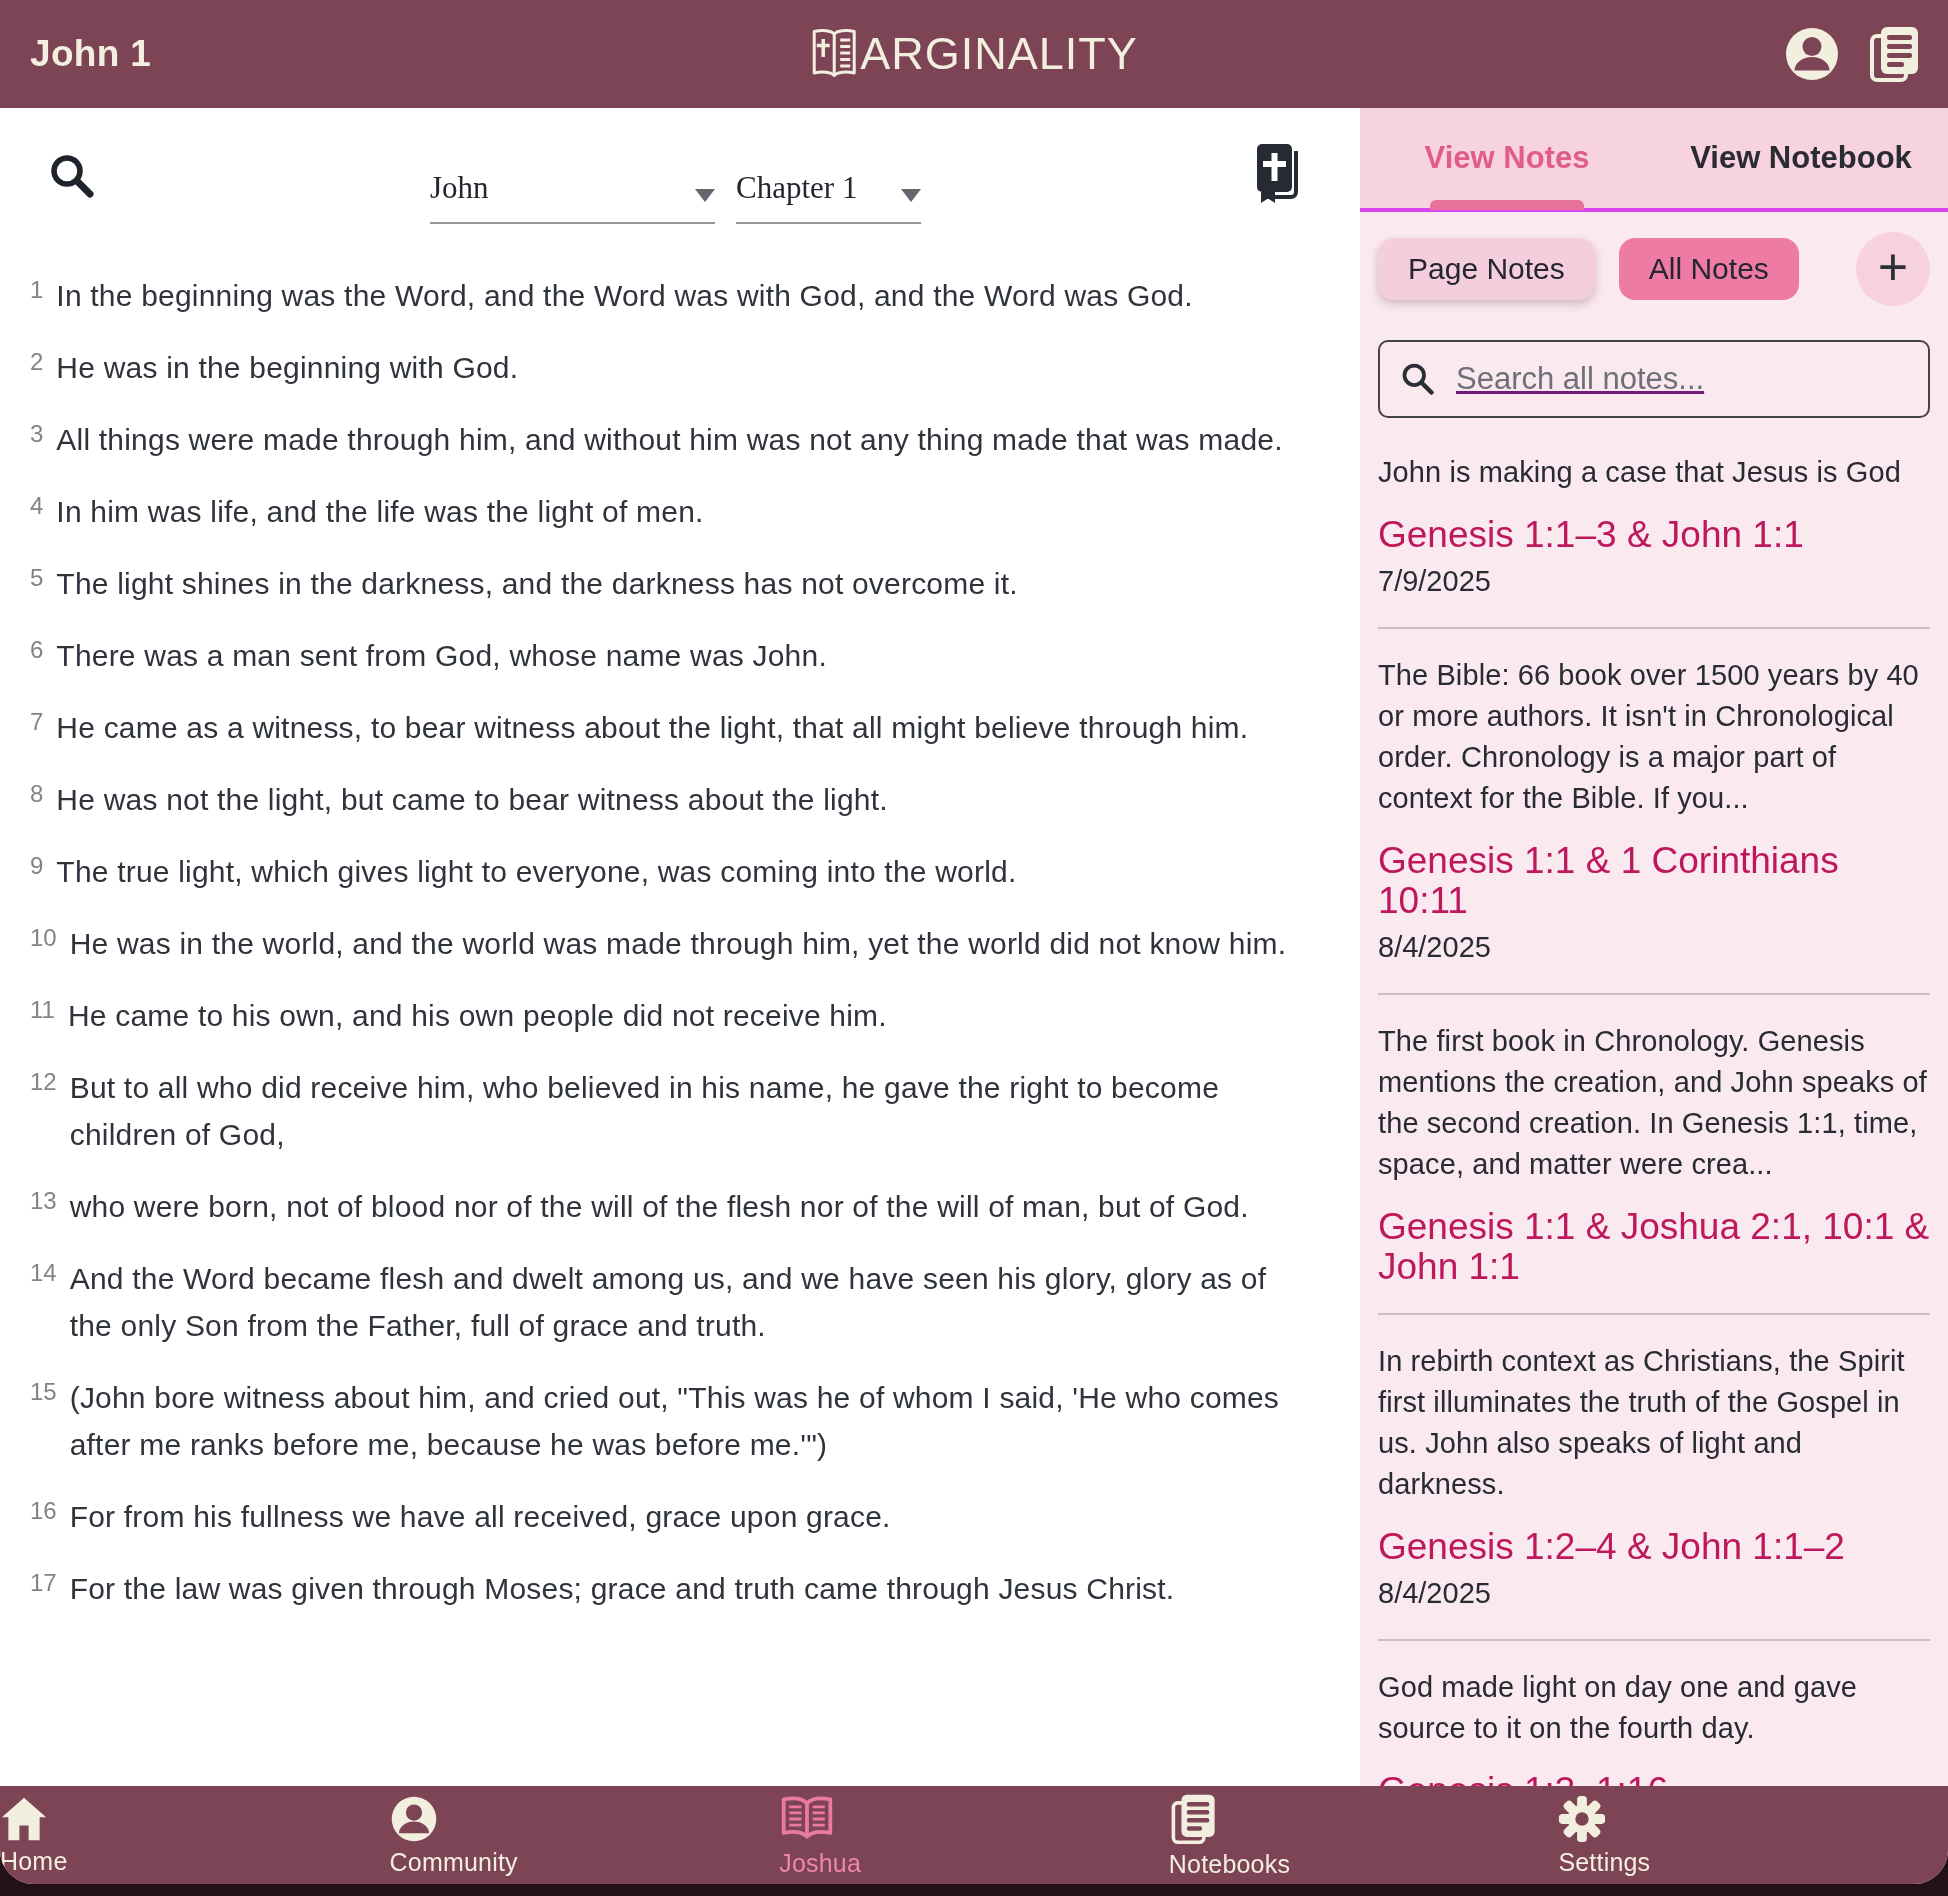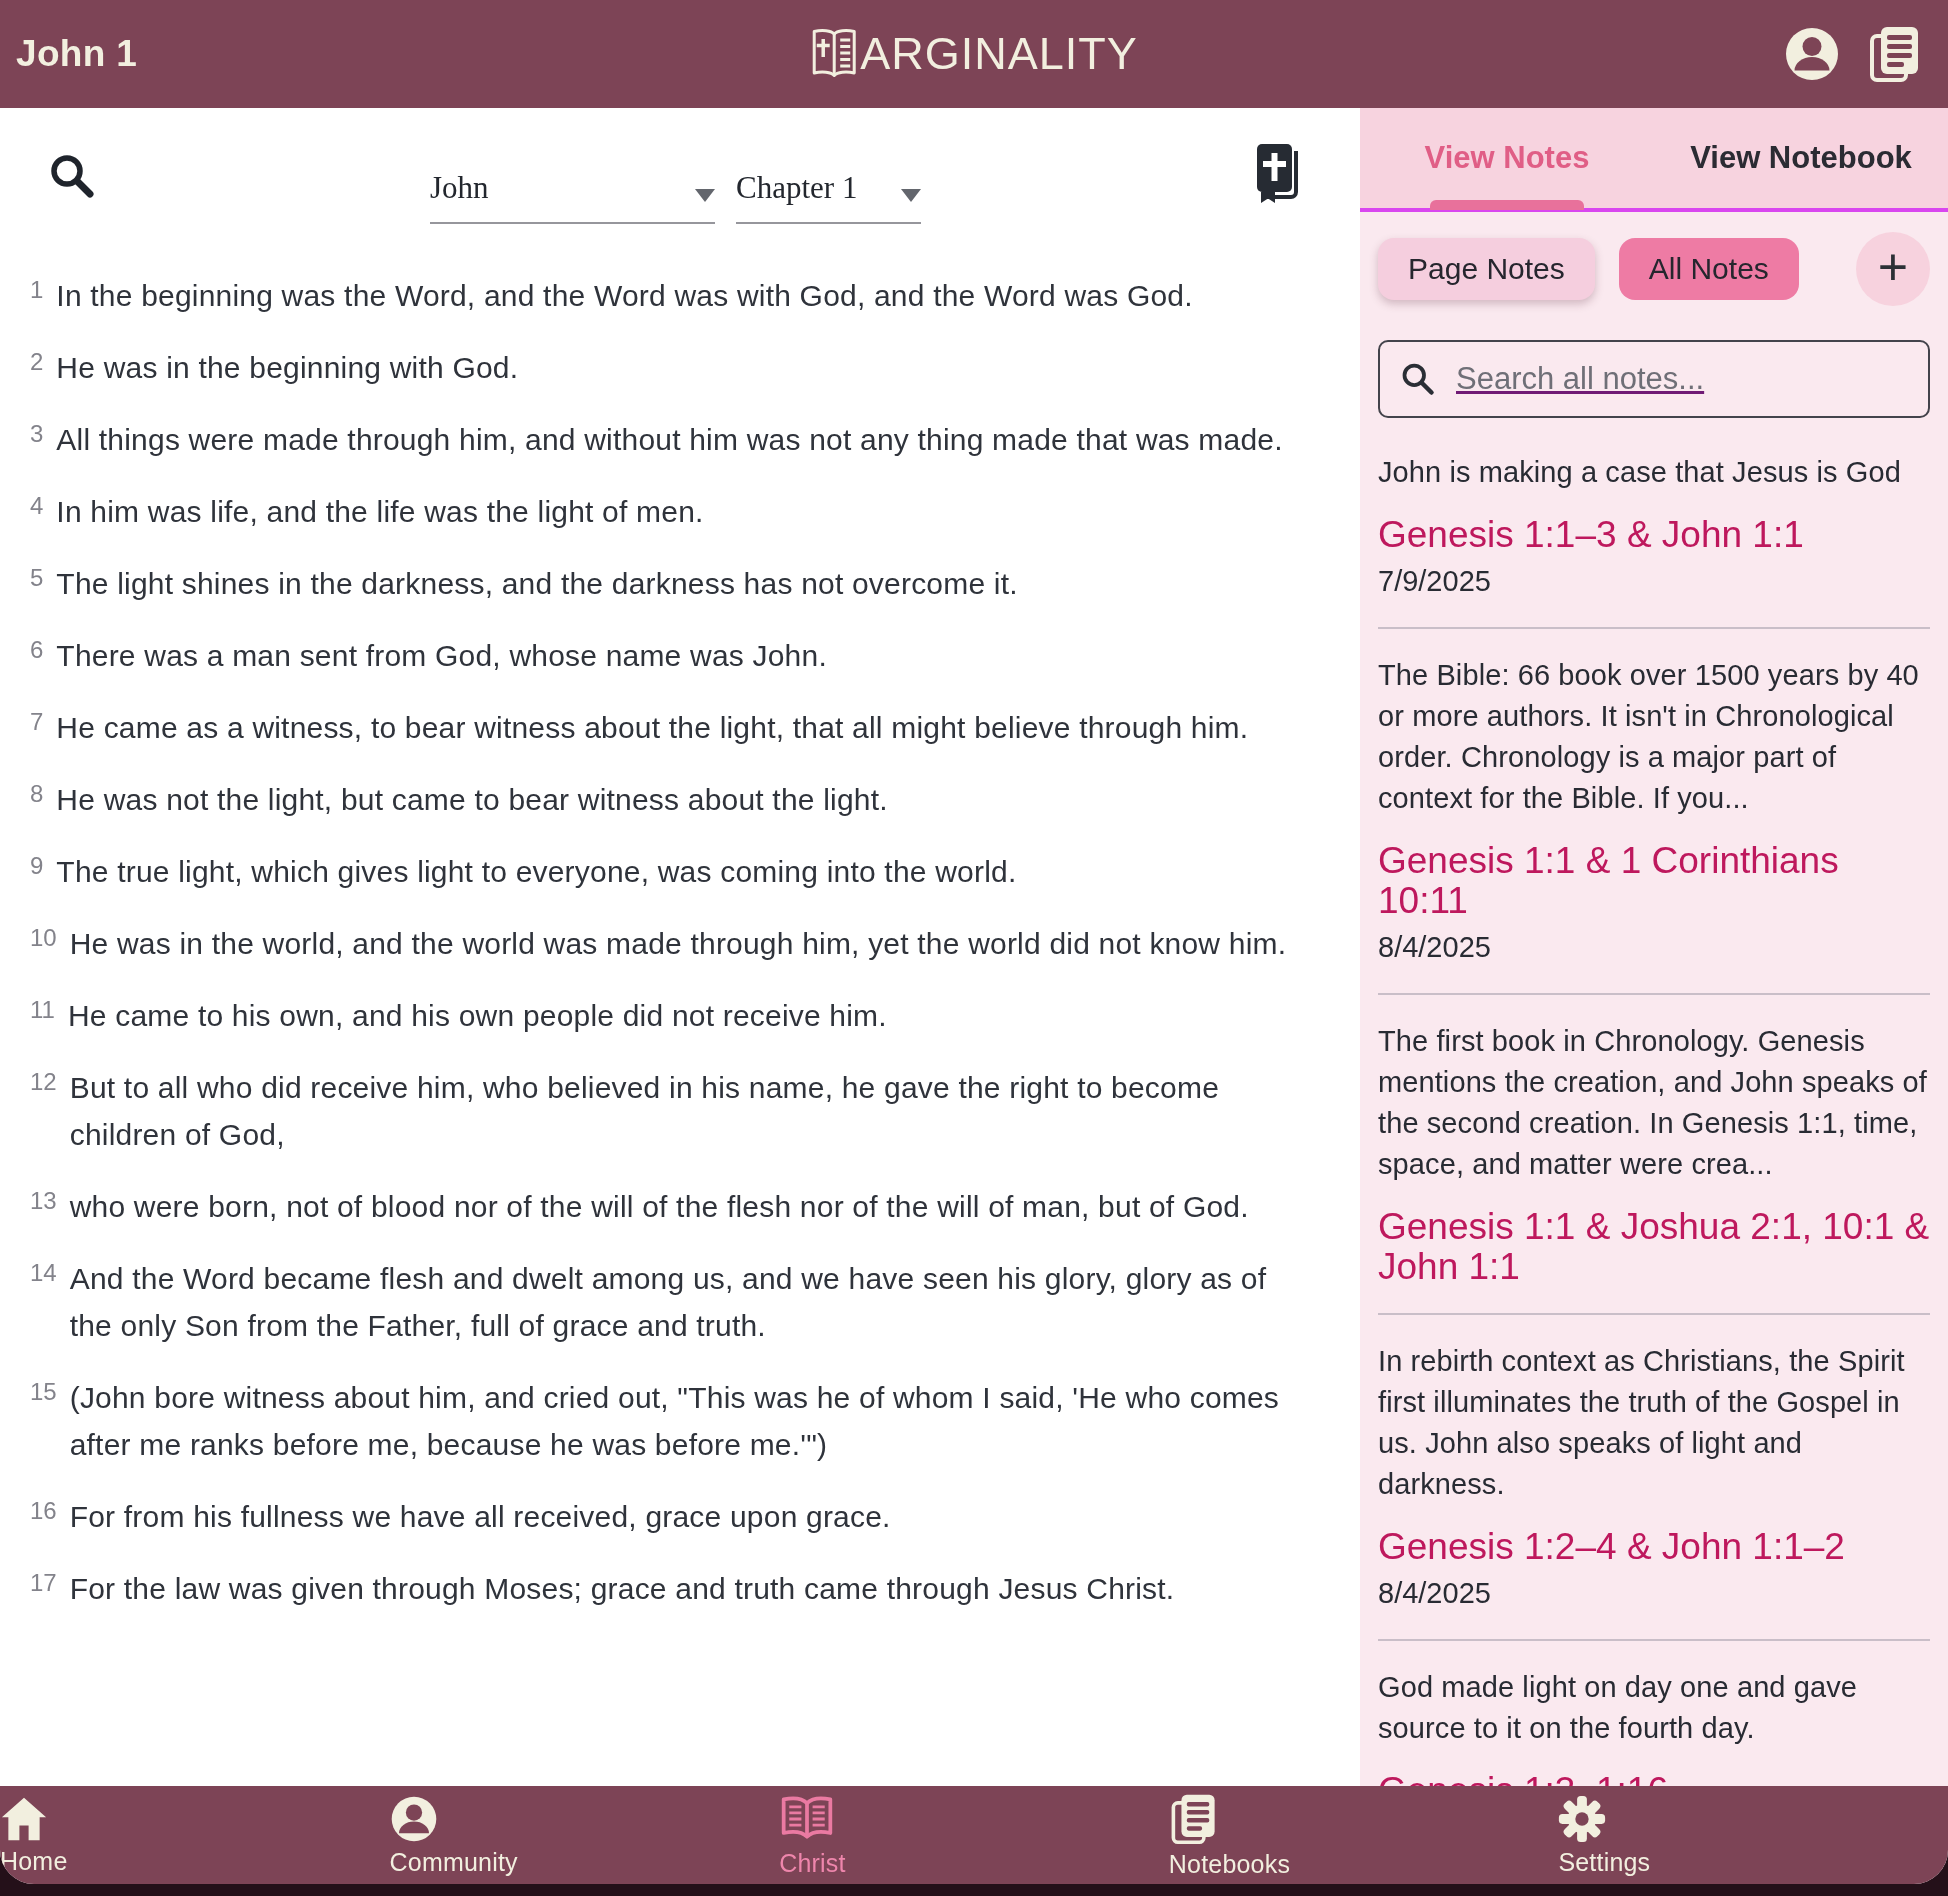--- a/index.html
+++ b/index.html
@@ -13,21 +13,21 @@
   .app{
     position:absolute;left:0;top:0;width:1948px;height:1884px;
     display:flex;flex-direction:column;
     border-radius:0 0 34px 34px;overflow:hidden;background:#ffffff;
   }
   
   .header{
     flex:none;height:108px;background:#7d4456;
     display:flex;align-items:center;position:relative;color:#f2efdf;
   }
-  .header-title{margin-left:16px;font-size:37px;font-weight:bold;letter-spacing:.3px;}
+  .header-title{margin-left:30px;font-size:37px;font-weight:bold;letter-spacing:.3px;}
   .logo{
     position:absolute;left:50%;top:50%;transform:translate(-50%,-50%);
     display:flex;align-items:center;
   }
   .logo-text{font-size:45px;font-weight:400;letter-spacing:1px;color:#f2efdf;margin-left:2px;}
   .header-icons{margin-left:auto;margin-right:26px;display:flex;align-items:center;gap:28px;}
   .icon-btn{display:flex;align-items:center;justify-content:center;cursor:pointer;}
   
   .body-row{flex:1;display:flex;min-height:0;}
   .main{width:1360px;flex:none;background:#ffffff;position:relative;overflow:hidden;}
@@ -329,21 +329,21 @@
 
     <div class="nav-item active">
       <span class="icon-btn">
         <svg width="56" height="50" viewBox="0 0 60 52">
           <path d="M30 9 C25 4 15 3 5 5 V41 C15 39 25 40 30 45 C35 40 45 39 55 41 V5 C45 3 35 4 30 9 Z" fill="none" stroke="#ea7aa2" stroke-width="4" stroke-linejoin="round"></path>
           <path d="M30 9 V45" stroke="#ea7aa2" stroke-width="4"></path>
           <path d="M11 13 H24 M11 19.5 H24 M11 26 H24 M11 32.5 H24" stroke="#ea7aa2" stroke-width="3"></path>
           <path d="M36 13 H49 M36 19.5 H49 M36 26 H49 M36 32.5 H49" stroke="#ea7aa2" stroke-width="3"></path>
         </svg>
       </span>
-      <span class="nav-label">Christ</span>
+      <span class="nav-label">Joshua</span>
     </div>
 
     <div class="nav-item">
       <span class="icon-btn">
         <svg width="50" height="52" viewBox="0 0 54 58">
           <rect x="4" y="11" width="34" height="44" rx="5" fill="none" stroke="#f2efdf" stroke-width="4"></rect>
           <rect x="13" y="2" width="37" height="47" rx="6" fill="#f2efdf"></rect>
           <rect x="19" y="10" width="25" height="5" rx="2" fill="#7d4456"></rect>
           <rect x="19" y="19" width="25" height="5" rx="2" fill="#7d4456"></rect>
           <rect x="19" y="28" width="25" height="5" rx="2" fill="#7d4456"></rect>

